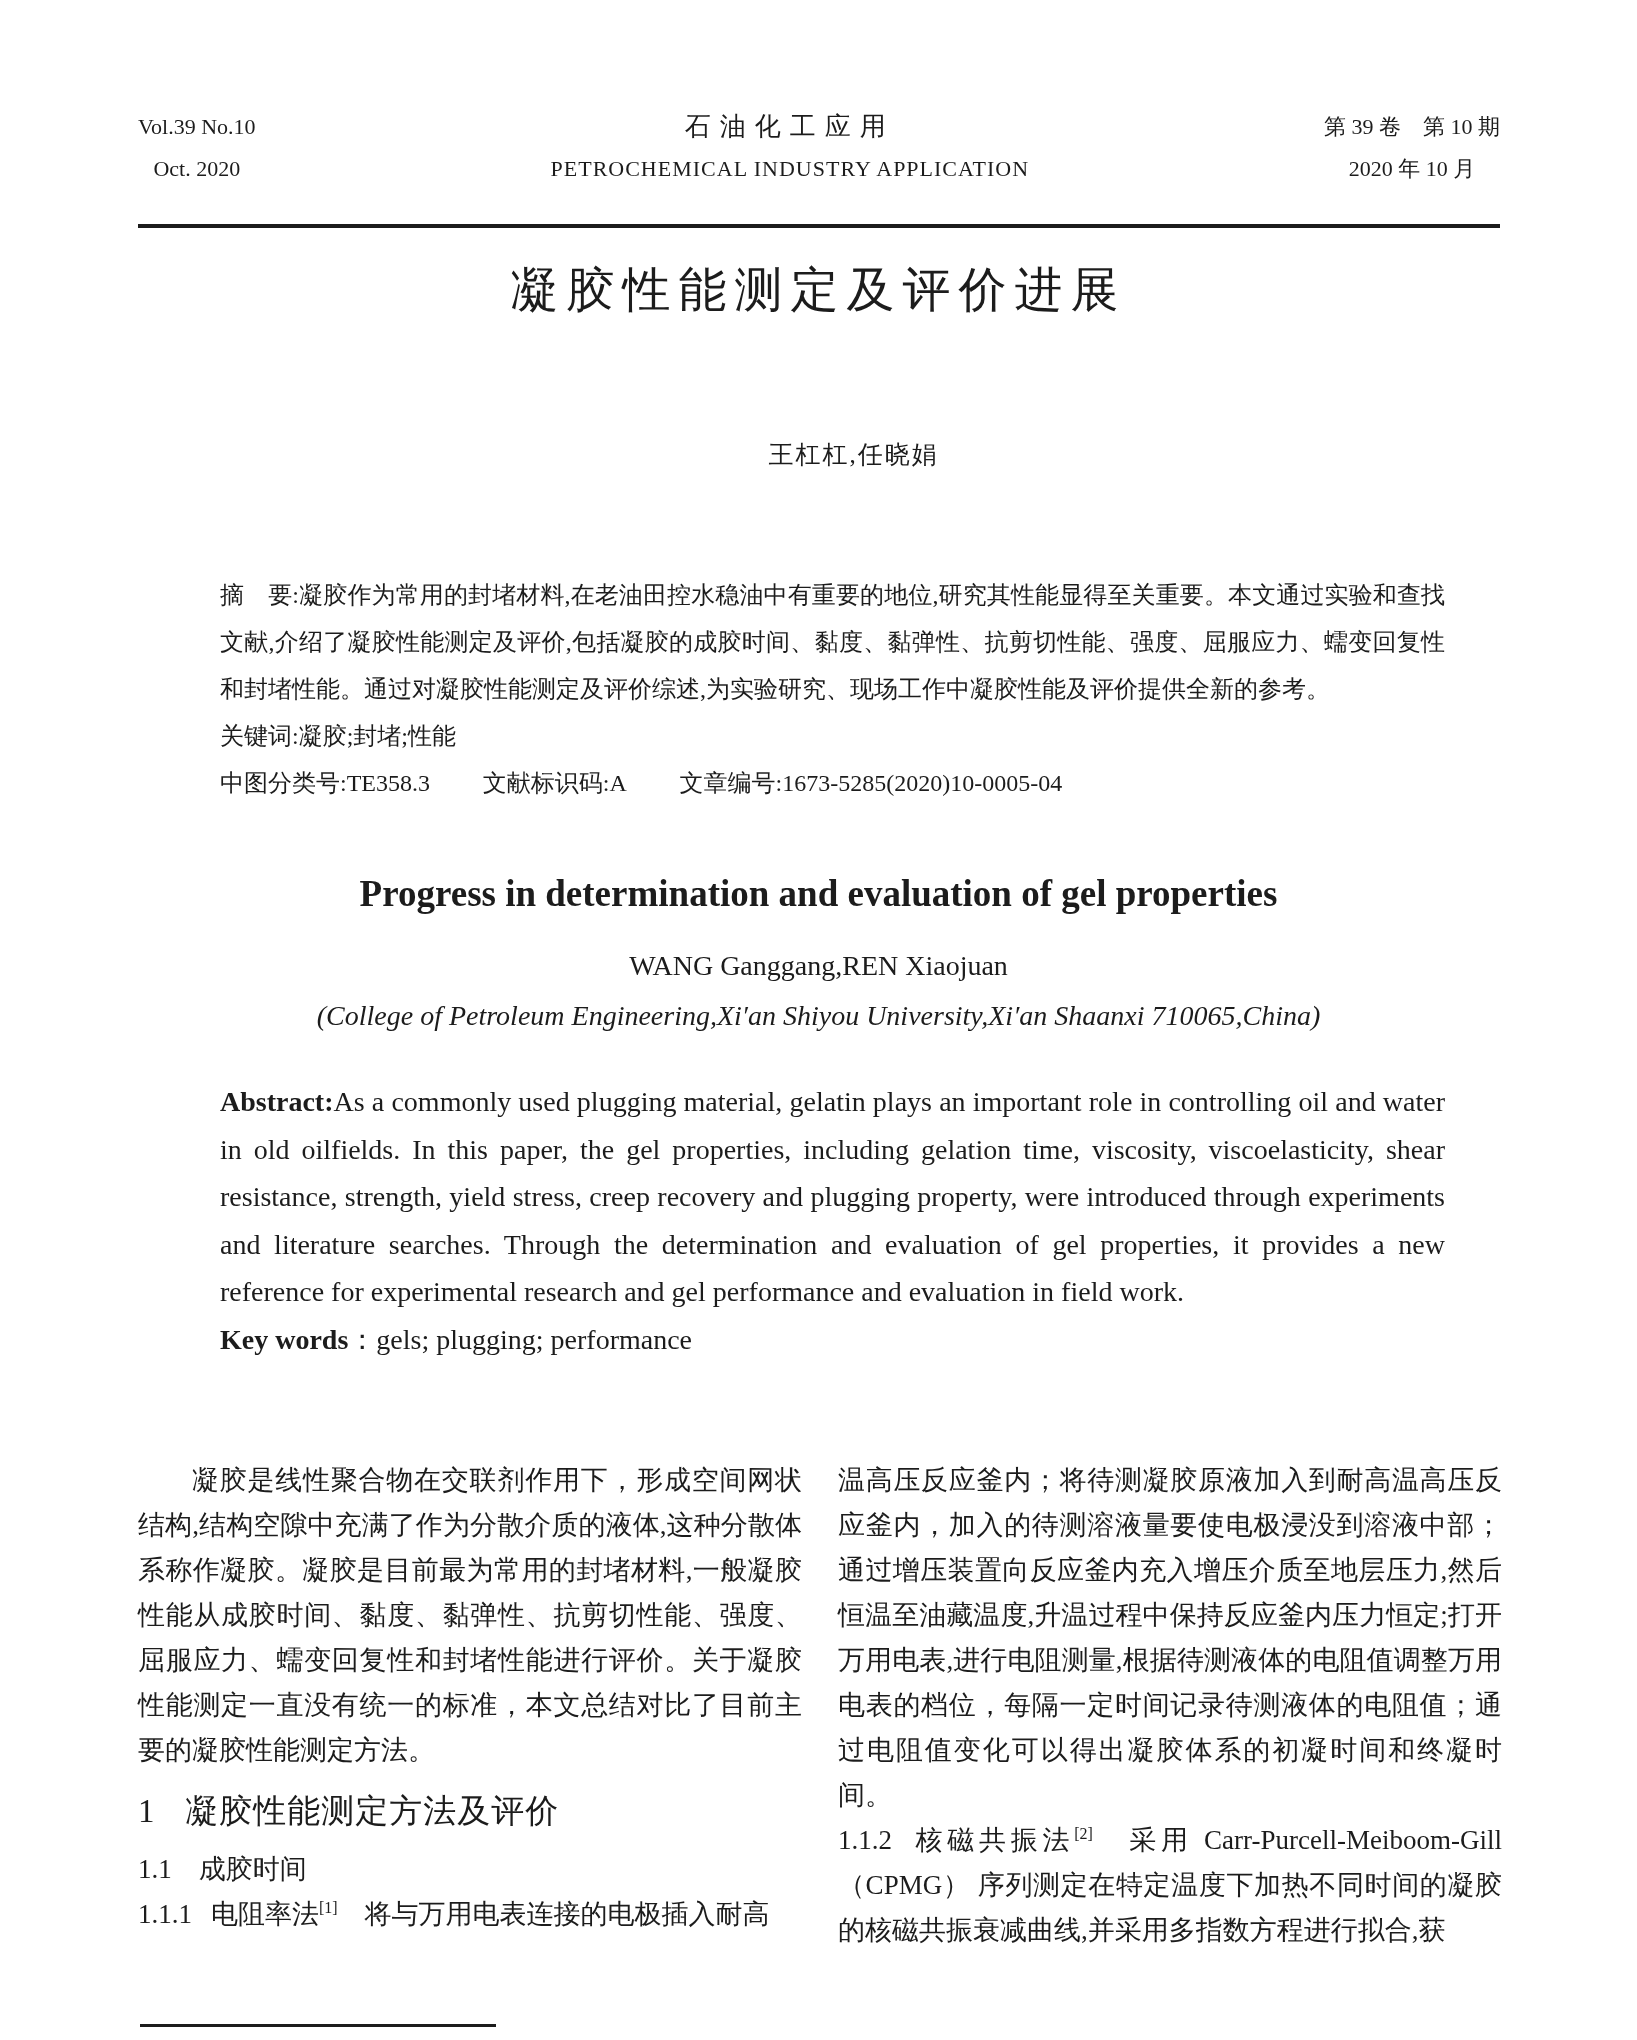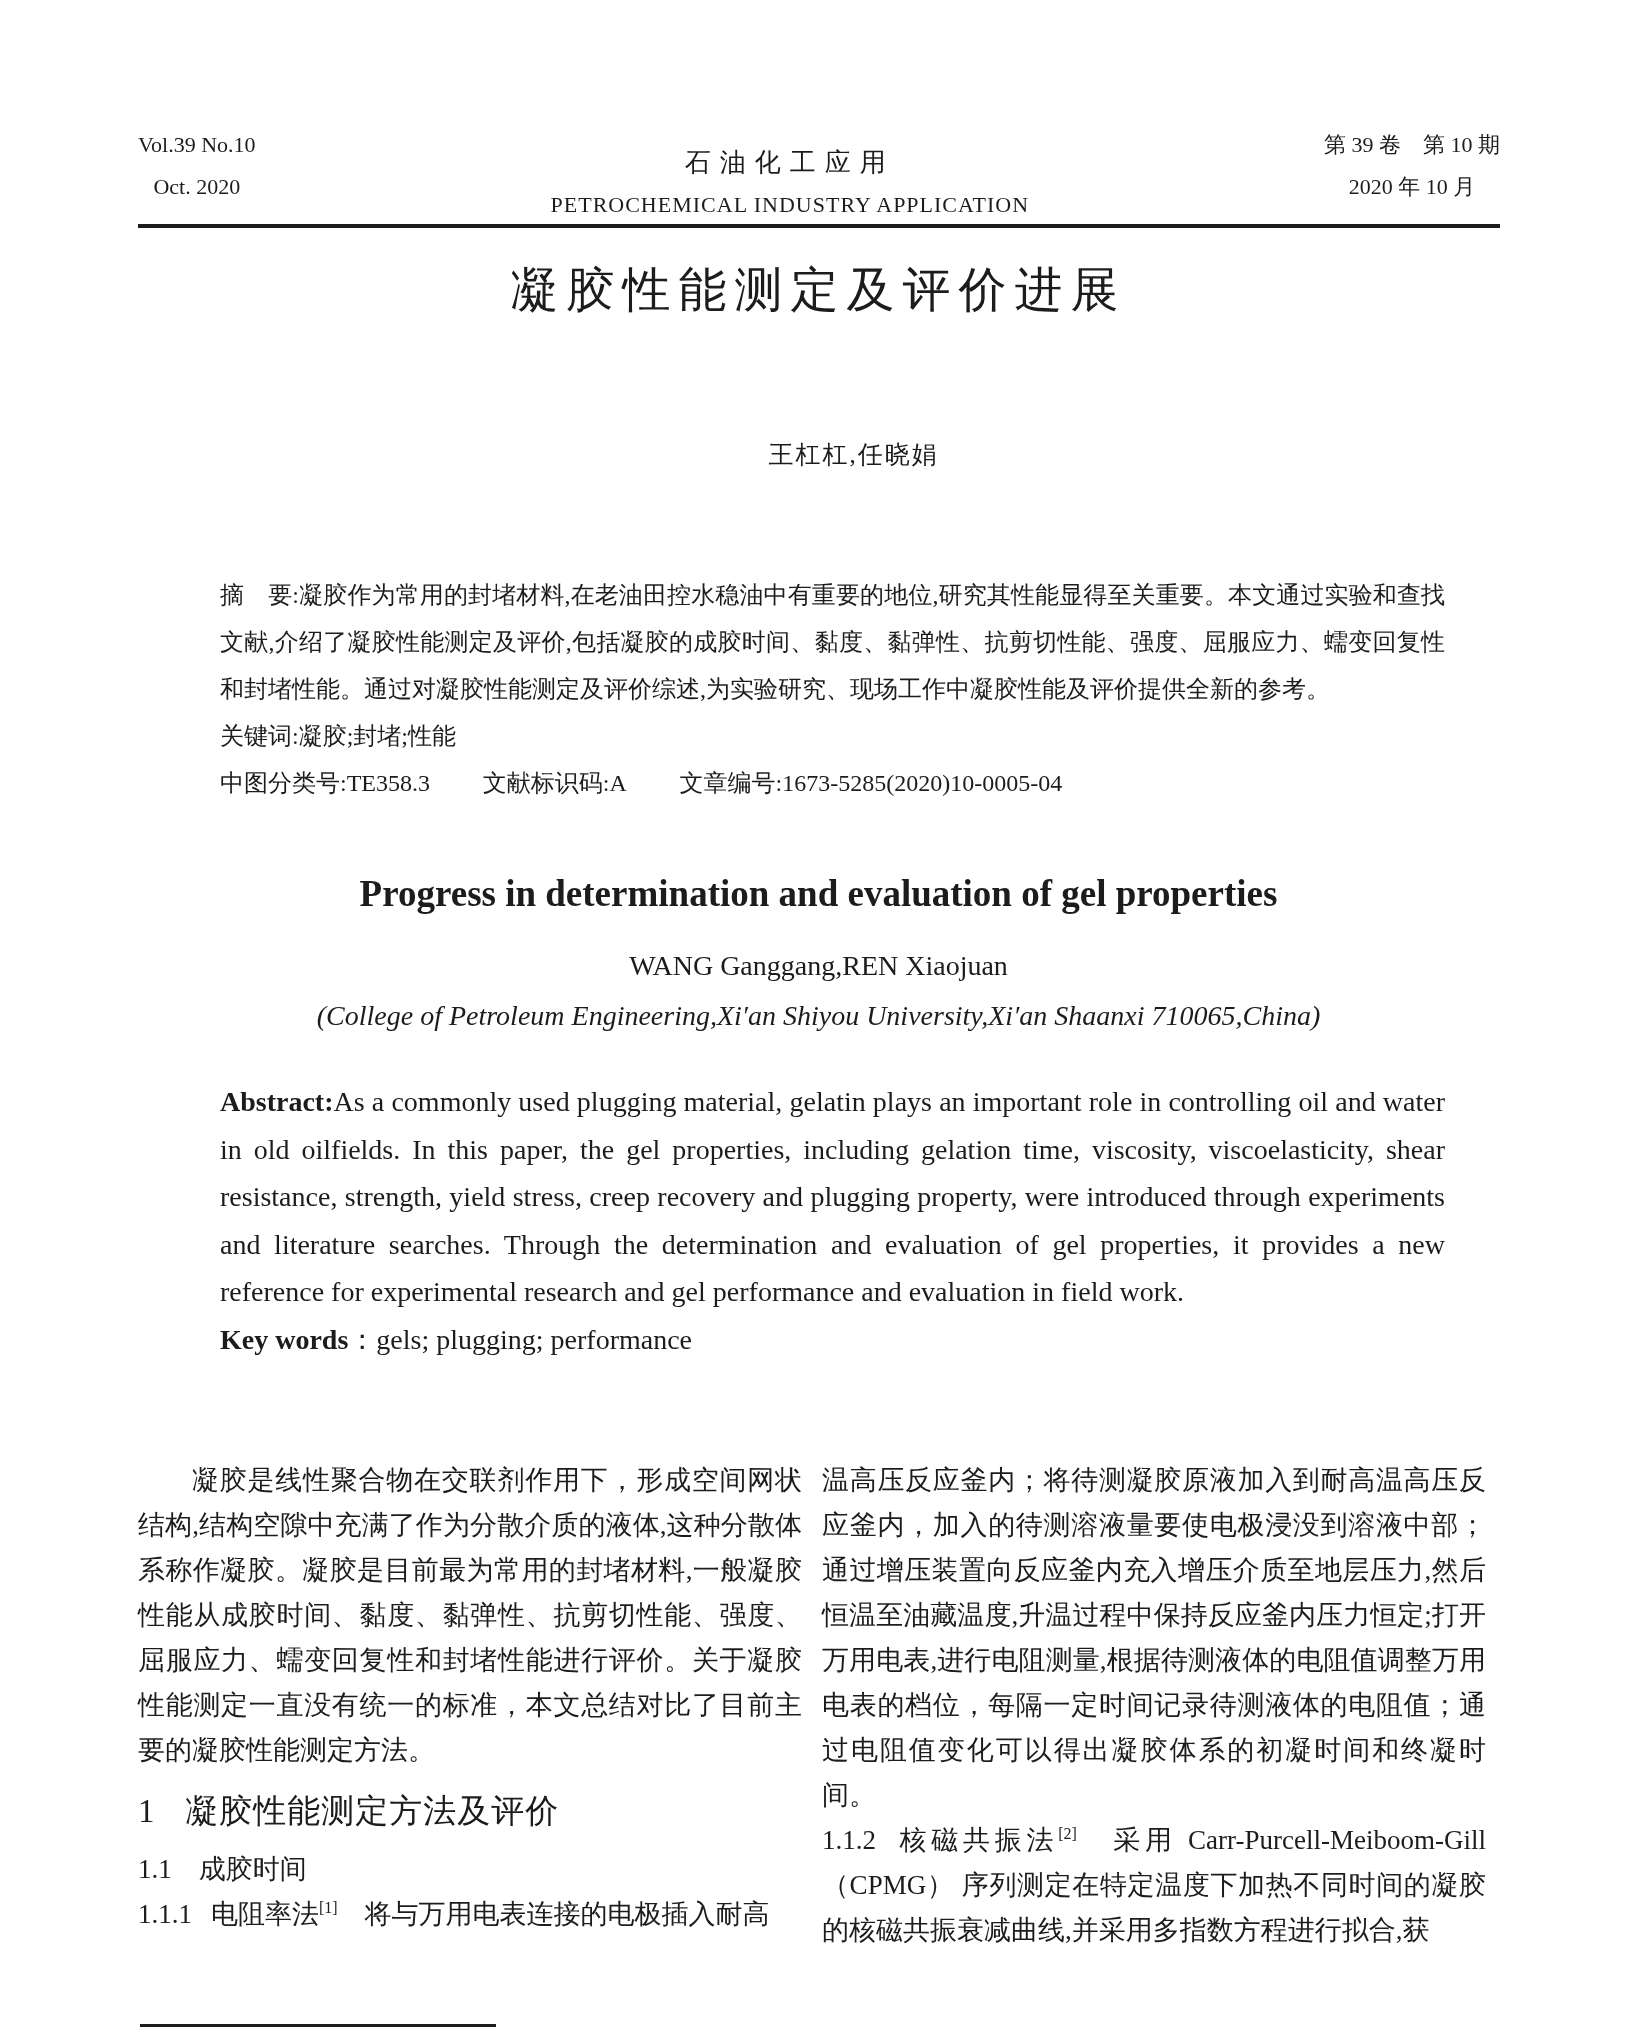--- a/index.html
+++ b/index.html
@@ -13,21 +13,21 @@
     overflow:hidden;
   }
   
   .journal-header {
     position:absolute; top:106px; left:138px; width:1362px;
     display:flex; justify-content:space-between; align-items:center;
     font-size:22px; line-height:42px;
   }
   .jh-left, .jh-right { text-align:center; white-space:nowrap; }
   .jh-center { text-align:center; }
-  .jh-zh { font-size:26px; letter-spacing:9px;margin-top:36px; }
+  .jh-zh { font-size:26px; letter-spacing:9px; }
   .jh-en { font-size:22px; letter-spacing:1px; }
   .header-rule {
     position:absolute; top:224px; left:138px; width:1362px; height:4px;
     background:#1c1c1c;
   }
   
   .zh-title {
     position:absolute; top:258px; left:0; width:100%;
     text-align:center; font-size:48px; letter-spacing:8px; font-weight:500;
   }
@@ -62,21 +62,21 @@
   }
   .en-abs {
     position:absolute; top:1078px; left:220px; width:1225px;
     font-size:28px; line-height:47.5px; text-align:justify;
   }
   .en-abs p { margin:0; }
   .en-kw { text-align:left; }
   
   .columns {
     position:absolute; top:1458px; left:138px; width:1367px;
-    display:flex; gap:20px;
+    display:flex; gap:36px;
     font-size:27px; line-height:45px; text-align:justify;
   }
   .col { width:664px; }
   .col p { margin:0; }
   .indent { text-indent:2em; }
   .sec-h1 {
     font-size:33px; line-height:40px;
     margin:18px 0 16px 0; font-weight:normal; text-align:left;
     letter-spacing:1px;
   }

